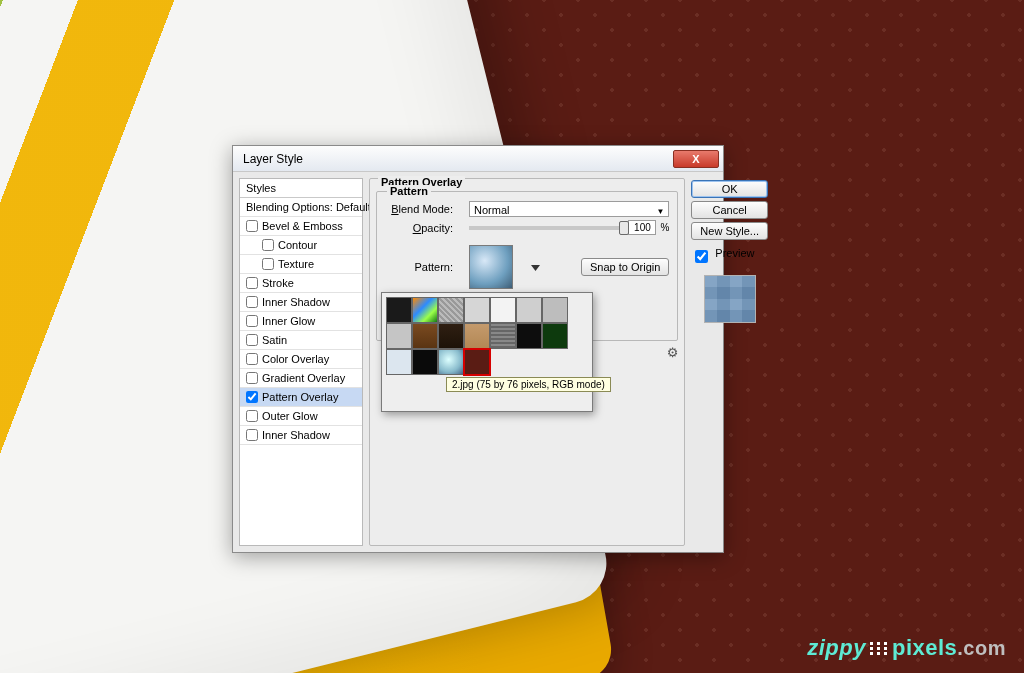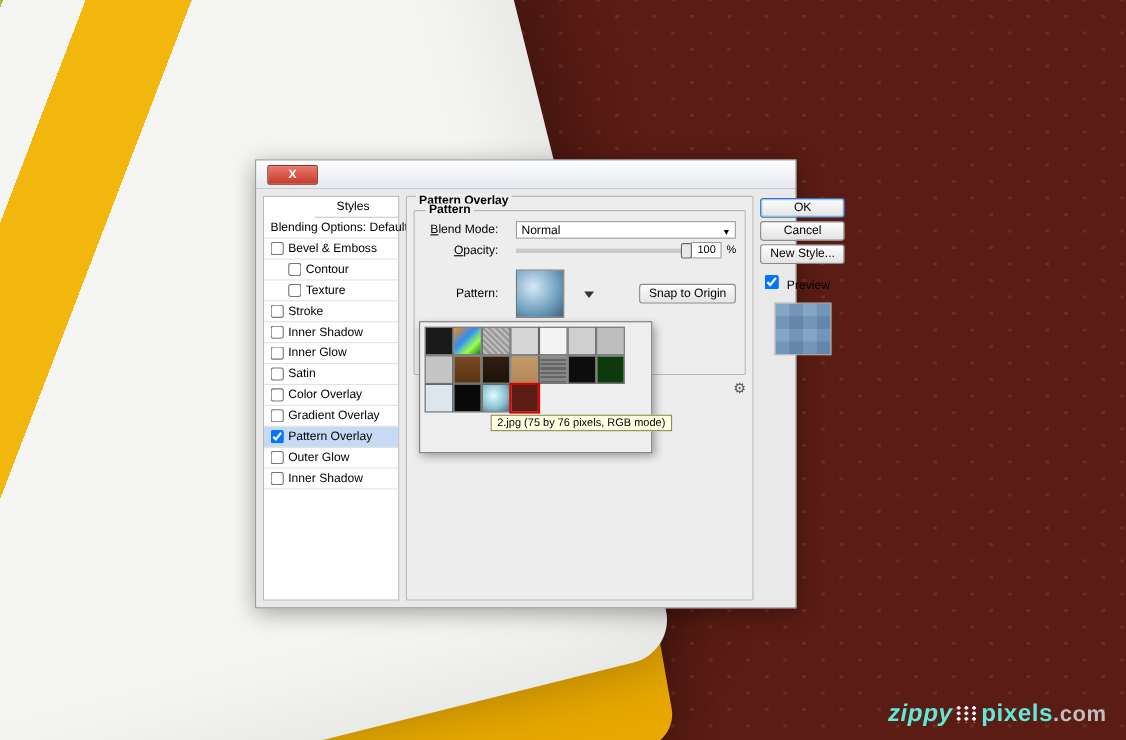--- a/index.html
+++ b/index.html
@@ -139,23 +139,22 @@
   
   .styles-col {
     width: 124px;
     background: #fff;
     border: 1px solid #b9b9b9;
     display: flex;
     flex-direction: column;
     font-size: 11px;
   }
   .styles-head {
-    padding: 3px 20px;
+    padding: 3px 6px;
     border-bottom: 1px solid #c9c9c9;
-    margin-left: 46px;
   }
   .style-row {
     padding: 3px 6px 3px 6px;
     display: flex;
     align-items: center;
     gap: 4px;
     border-bottom: 1px solid #e2e2e2;
     white-space: nowrap;
   }
   .style-row.indent { padding-left: 22px; }
@@ -315,21 +314,21 @@
     gap: 3px;
     padding-top: 2px;
   }
   .right-col .btn { width: 100%; }
   .btn.primary {
     border: 1px solid #3a74b7;
     box-shadow: 0 0 0 1px #9dc3ef inset;
   }
   .preview-check {
     margin-top: 4px;
-    display:flex; align-items:flex-end; gap:4px;
+    display:flex; align-items:flex-start; gap:4px;
     font-size: 11px;
   }
   .preview-thumb {
     margin-top: 6px;
     width: 52px; height: 48px;
     align-self: center;
     border: 1px solid #b2b2b2;
     background:
       linear-gradient(#b8cde0 50%, #9fb9d0 50%),
       linear-gradient(90deg, #b8cde0 50%, #9fb9d0 50%);
@@ -342,20 +341,21 @@
 <body>
 
 <div class="yellow-fold"></div>
 <div class="green-fold"></div>
 <div class="tshirt">
   <div class="tshirt-art"></div>
 </div>
 
 <div class="dialog">
   <div class="titlebar">
+    <span class="title">Layer Style</span>
     <div class="closebtn">
       <span>X</span>
     </div>
   </div>
   <div class="body">
 
     <div class="styles-col">
       <div class="styles-head">Styles</div>
       <div class="style-row">Blending Options: Default</div>
       <div id="effects-container">

